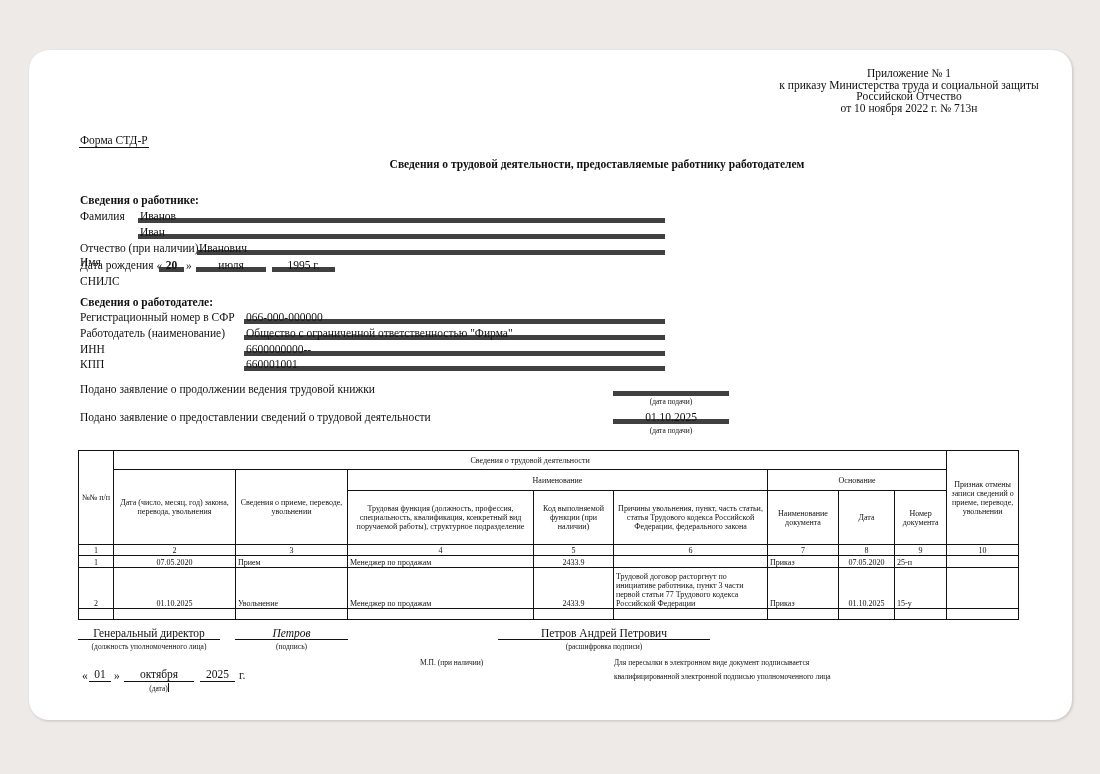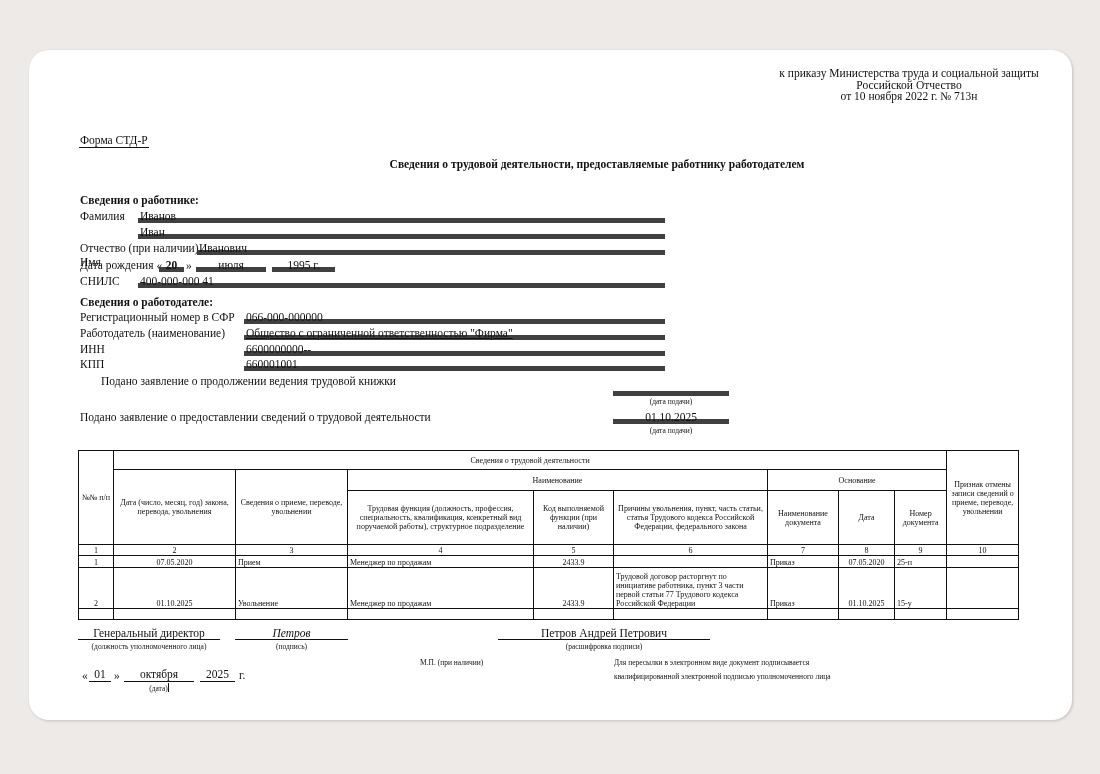--- a/index.html
+++ b/index.html
@@ -61,20 +61,21 @@
     table.std tr.empty td { height: 11px; }
     .sig-line { border-bottom: 1px solid #111; text-align: center; font-size: 11.5px; }
     .cursor { display: inline-block; width: 1px; height: 9px; background: #111; vertical-align: -1px; }
   </style>
 </head>
 <body>
 
 <div class="card">
 
   <div class="abs appendix">
+    <div>Приложение № 1</div>
     <div>к приказу Министерства труда и социальной защиты</div>
     <div>Российской Отчество</div>
     <div>от 10 ноября 2022 г. № 713н</div>
   </div>
 
   <div class="abs form-name">Форма СТД-Р</div>
 
   <div class="abs doc-title">Сведения о трудовой деятельности, предоставляемые работнику работодателем</div>
 
   <div class="abs section-head" style="left:51px; top:144px;">Сведения о работнике:</div>
@@ -88,37 +89,36 @@
   <div class="abs row" style="left:51px; top:191px;">Отчество (при наличии)</div>
   <div class="line row" style="left:168px; top:191px; width:468px; padding-left:2px;"><span>Иванович</span></div>
 
   <div class="abs row" style="left:51px; top:208px;">Дата рождения «</div>
   <div class="line row center" style="left:130px; top:208px; width:25px;font-weight:bold;"><span>20</span></div>
   <div class="abs row" style="left:157px; top:208px;">»</div>
   <div class="line row center" style="left:167px; top:208px; width:70px;"><span>июля</span></div>
   <div class="line row center" style="left:243px; top:208px; width:63px;"><span>1995 г.</span></div>
 
   <div class="abs row" style="left:51px; top:224px;">СНИЛС</div>
-  <div class="line row" style="left:109px; top:224px; width:527px; padding-left:2px;"><span>400-000-000 41</span></div>
 
   <div class="abs section-head" style="left:51px; top:246px;">Сведения о работодателе:</div>
 
   <div class="abs row" style="left:51px; top:260px;">Регистрационный номер в СФР</div>
   <div class="line row" style="left:215px; top:260px; width:421px; padding-left:2px;"><span>066-000-000000</span></div>
 
   <div class="abs row" style="left:51px; top:276px;">Работодатель (наименование)</div>
-  <div class="line row" style="left:215px; top:276px; width:421px; padding-left:2px;text-decoration:underline;"><span>Общество с ограниченной ответственностью "Фирма"</span></div>
+  <div class="line row" style="left:215px; top:276px; width:421px; padding-left:2px;"><span>Общество с ограниченной ответственностью "Фирма"</span></div>
 
   <div class="abs row" style="left:51px; top:292px;">ИНН</div>
   <div class="line row" style="left:215px; top:292px; width:421px; padding-left:2px;"><span>6600000000--</span></div>
 
   <div class="abs row" style="left:51px; top:307px;">КПП</div>
   <div class="line row" style="left:215px; top:307px; width:421px; padding-left:2px;"><span>660001001</span></div>
 
-  <div class="abs row" style="left:51px; top:324px;margin-left:21px;">Подано заявление о продолжении ведения трудовой книжки</div>
+  <div class="abs row" style="left:51px; top:332px;">Подано заявление о продолжении ведения трудовой книжки</div>
   <div class="line row center" style="left:584px; top:332px; width:116px;"><span></span></div>
   <div class="abs tiny center" style="left:584px; top:347px; width:116px;">(дата подачи)</div>
 
   <div class="abs row" style="left:51px; top:360px;">Подано заявление о предоставлении сведений о трудовой деятельности</div>
   <div class="line row center" style="left:584px; top:360px; width:116px;"><span>01.10.2025</span></div>
   <div class="abs tiny center" style="left:584px; top:376px; width:116px;">(дата подачи)</div>
 
   <table class="std">
     <colgroup>
       <col style="width:35px">

